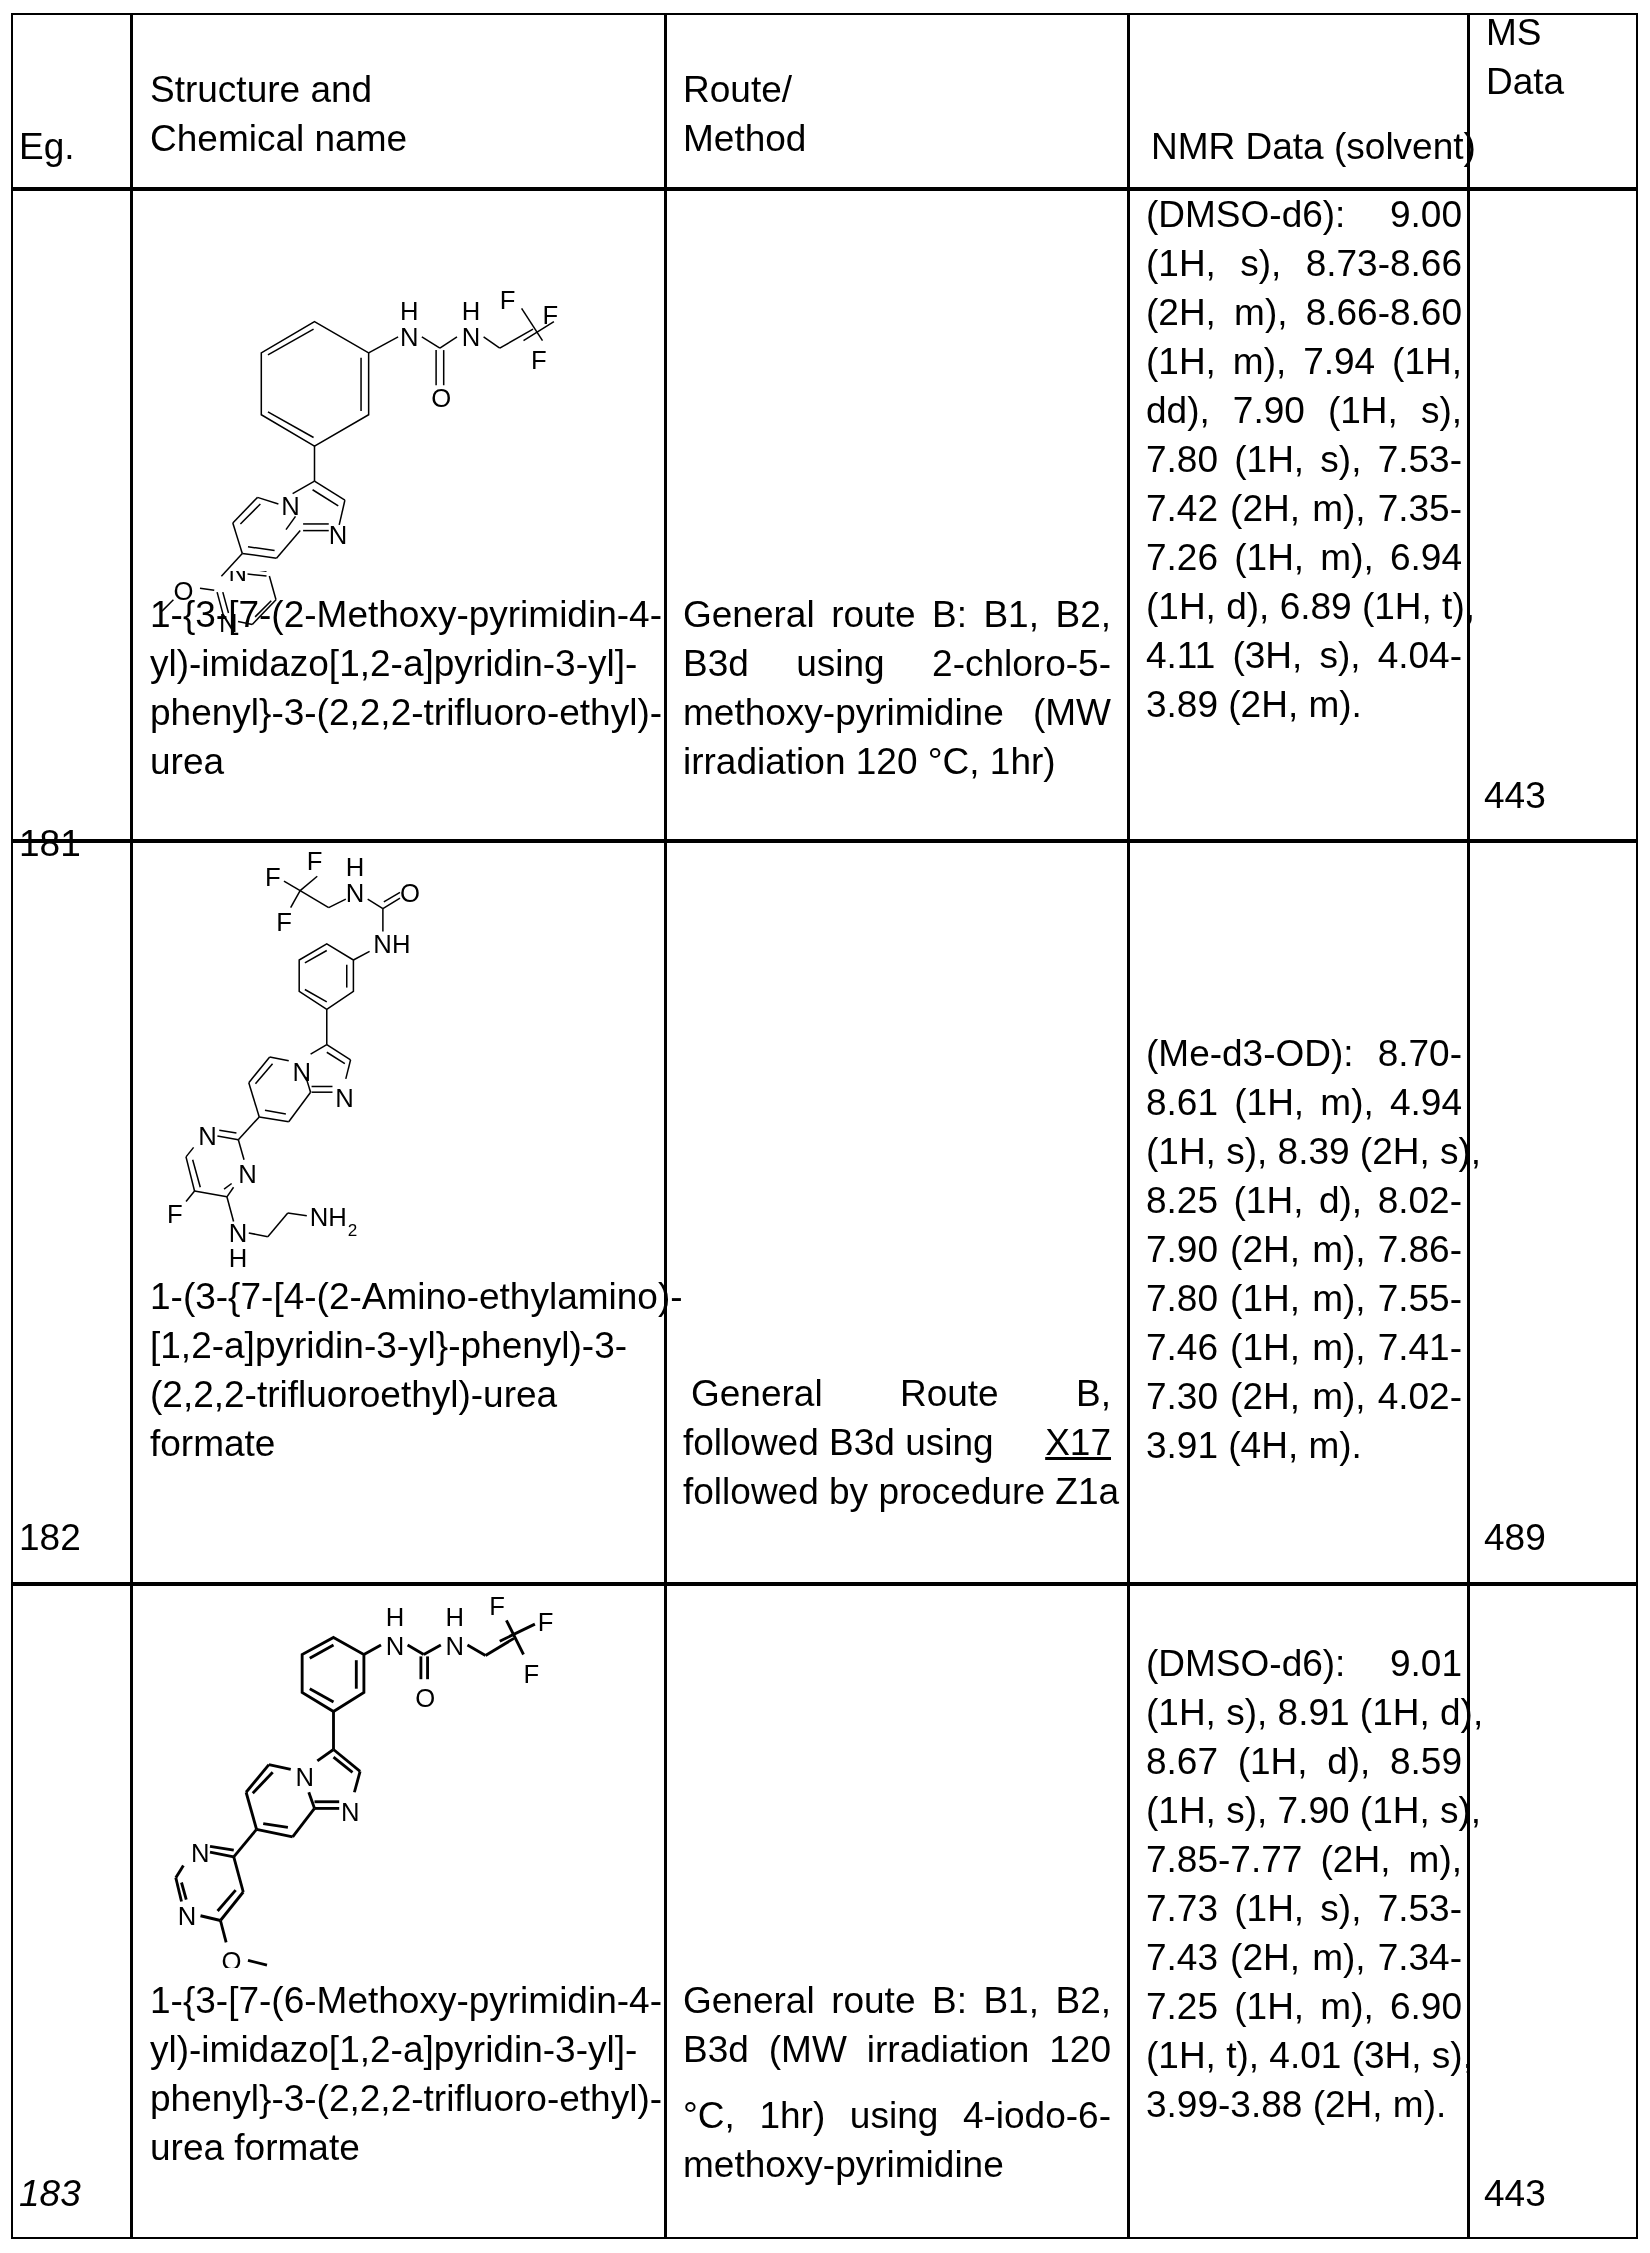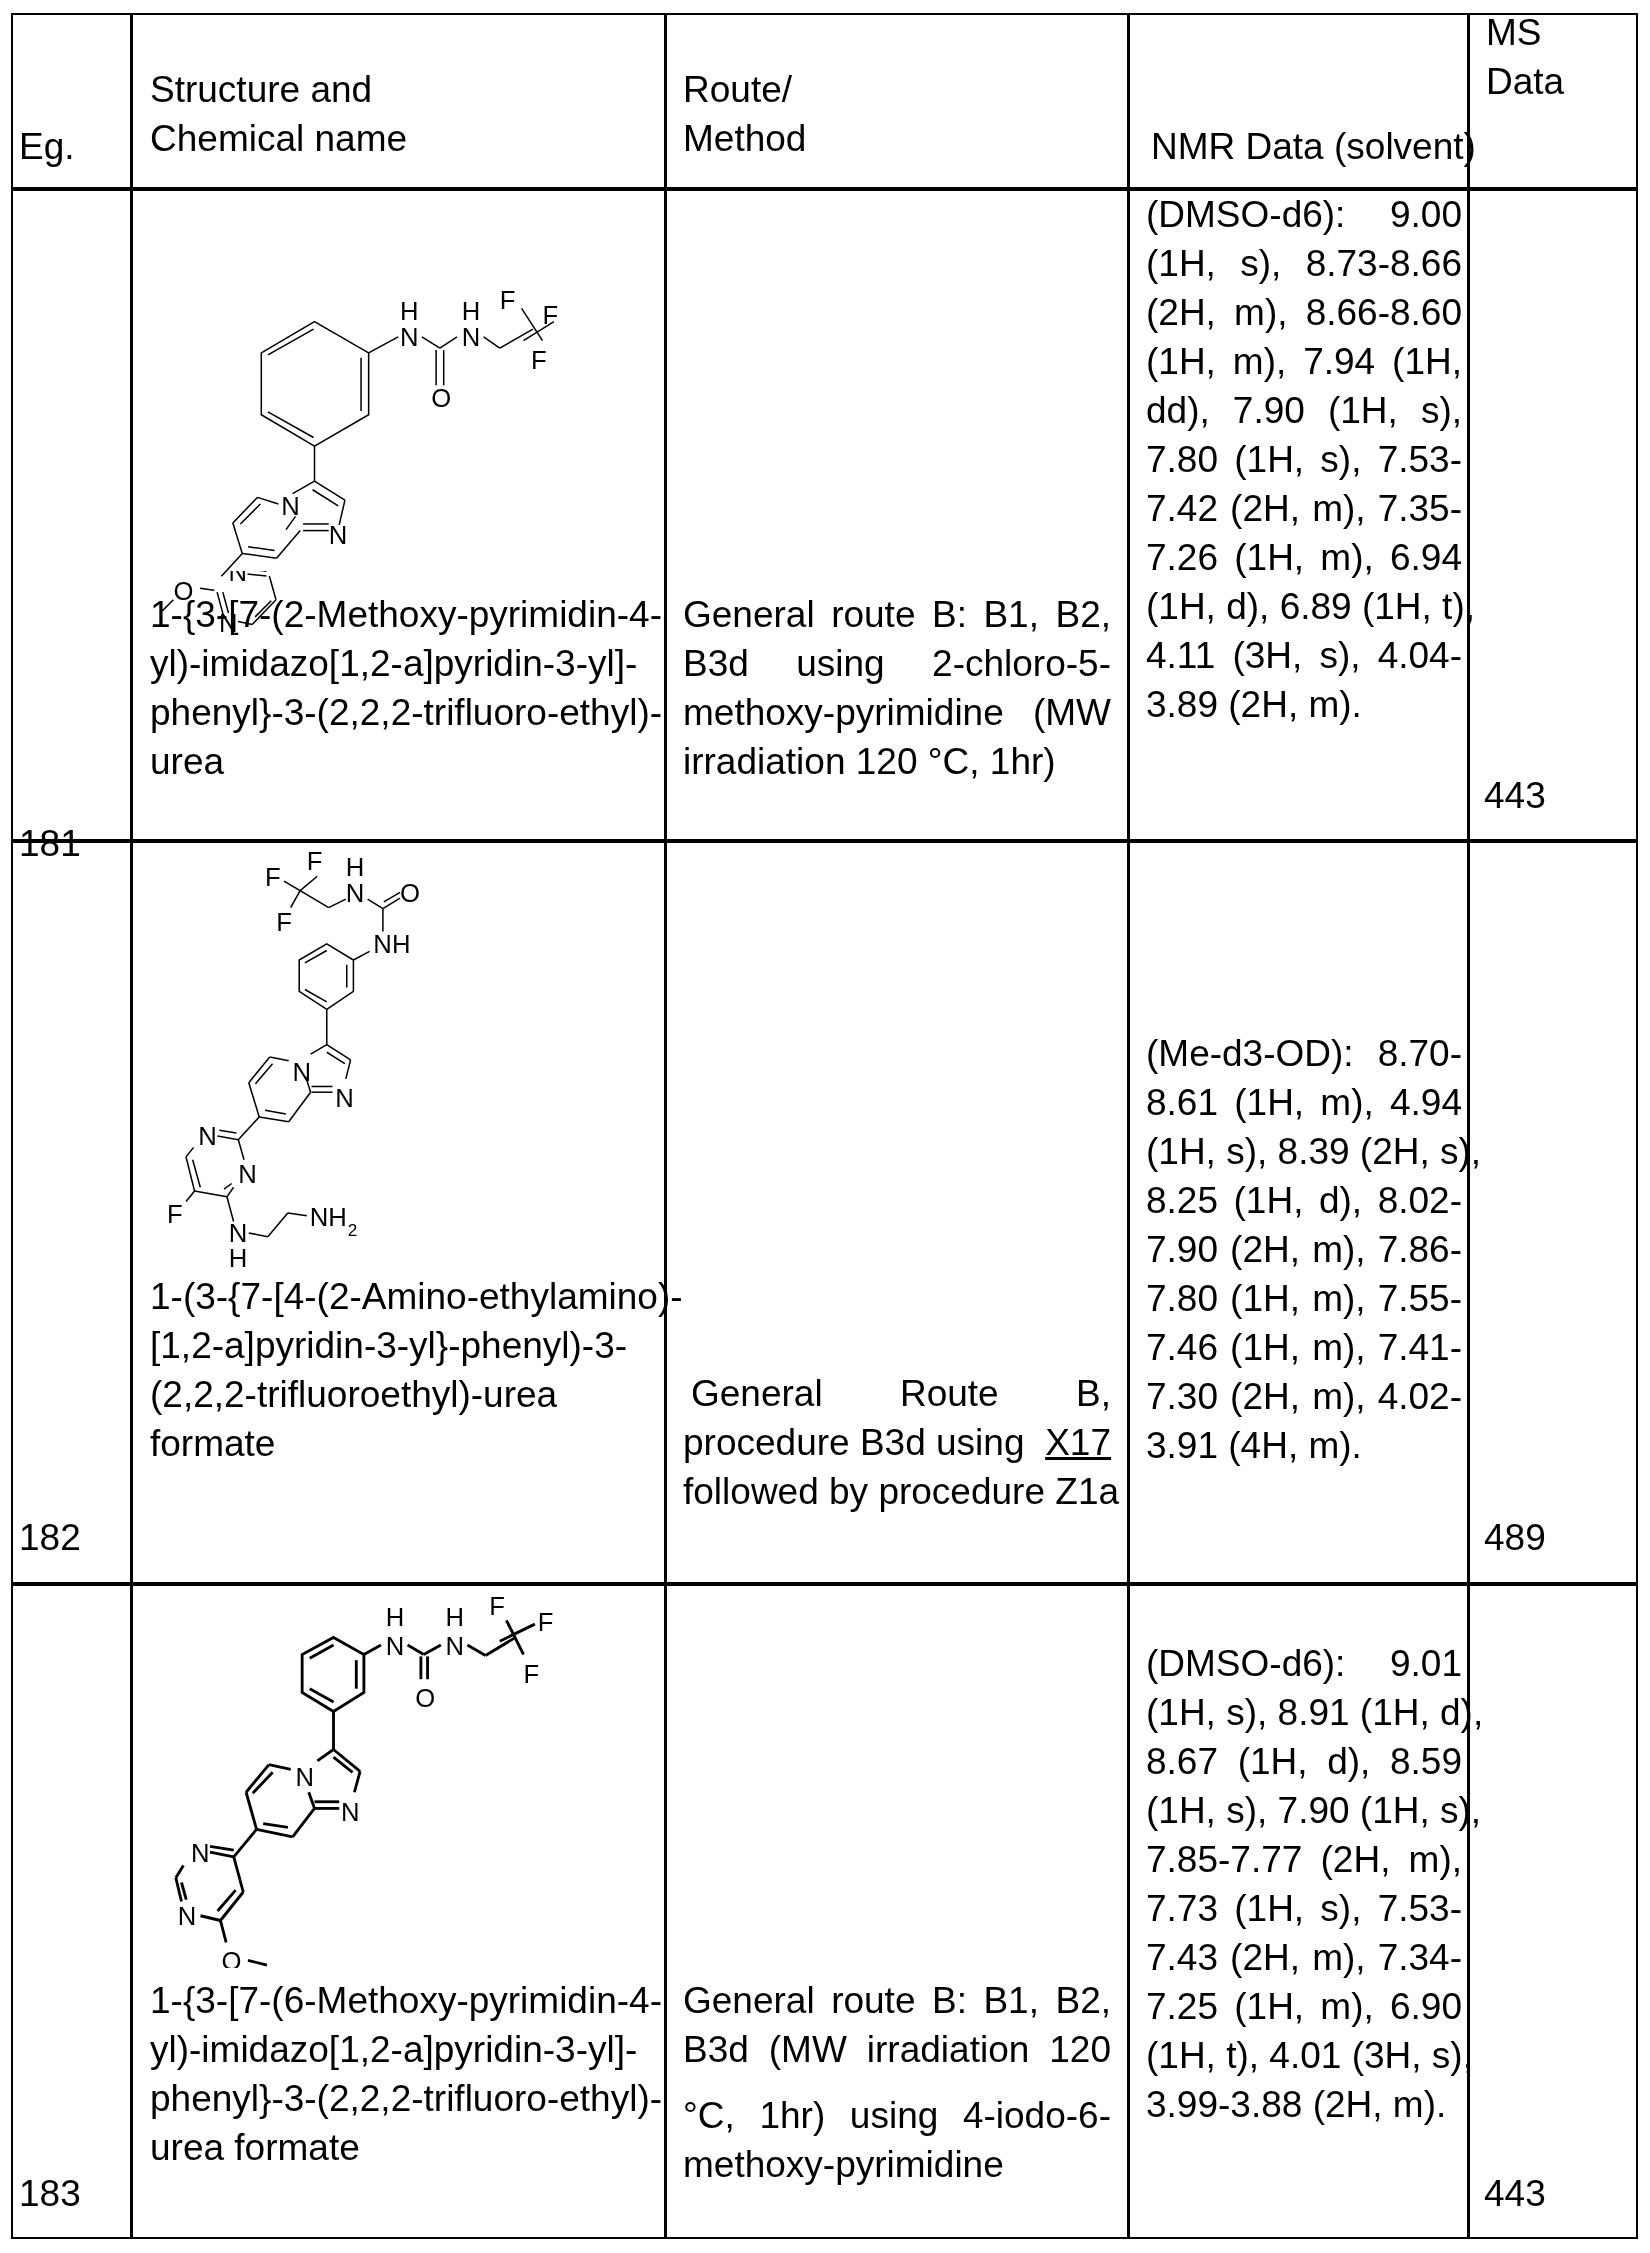--- a/index.html
+++ b/index.html
@@ -225,41 +225,41 @@
 </div>
 <div class="cell" style="left:150px; top:1272px; width:504px;">
   <span class="line">1-(3-{7-[4-(2-Amino-ethylamino)-</span>
   <span class="line">[1,2-a]pyridin-3-yl}-phenyl)-3-</span>
   <span class="line">(2,2,2-trifluoroethyl)-urea</span>
   <span class="line">formate</span>
 </div>
 <div class="cell" style="left:683px; top:1369px; width:428px;">
   <span class="line" style="text-align:justify; text-align-last:justify;margin-left:8px;">General Route B,</span>
   <span class="just">
-    <span>procedure B3d using</span>
+    <span>followed B3d using</span>
     <span class="u">X17</span>
   </span>
   <span class="line">followed by procedure Z1a</span>
 </div>
 <div class="cell" style="left:1146px; top:1029px; width:316px;">
   <span class="line nmr">(Me-d3-OD): 8.70-</span>
   <span class="line nmr">8.61 (1H, m), 4.94</span>
   <span class="line nmr">(1H, s), 8.39 (2H, s),</span>
   <span class="line nmr">8.25 (1H, d), 8.02-</span>
   <span class="line nmr">7.90 (2H, m), 7.86-</span>
   <span class="line nmr">7.80 (1H, m), 7.55-</span>
   <span class="line nmr">7.46 (1H, m), 7.41-</span>
   <span class="line nmr">7.30 (2H, m), 4.02-</span>
   <span class="line last">3.91 (4H, m).</span>
 </div>
 <div class="cell" style="left:1484px; top:1513px; width:143px;">
   <span class="line">489</span>
 </div>
 
-<div class="cell" style="left:19px; top:2169px; width:105px;">
+<div class="cell" style="left:19px; top:2169px; width:105px;font-style:italic;">
   <span class="line">183</span>
 </div>
 <div class="struct" style="left:143px; top:1588px;">
   <svg width="495" height="380" viewBox="0 0 520 400" stroke="#000" stroke-width="3" fill="none">
     <polygon points="200,52 232,70 232,110 200,130 167,110 167,70"></polygon>
     <line x1="175" y1="74" x2="200" y2="60"></line>
       <line x1="224" y1="76" x2="224" y2="106"></line>
       <line x1="175" y1="106" x2="200" y2="120"></line>
     <line x1="232" y1="70" x2="250" y2="60"></line>
     <line x1="278" y1="60" x2="295" y2="70"></line>

